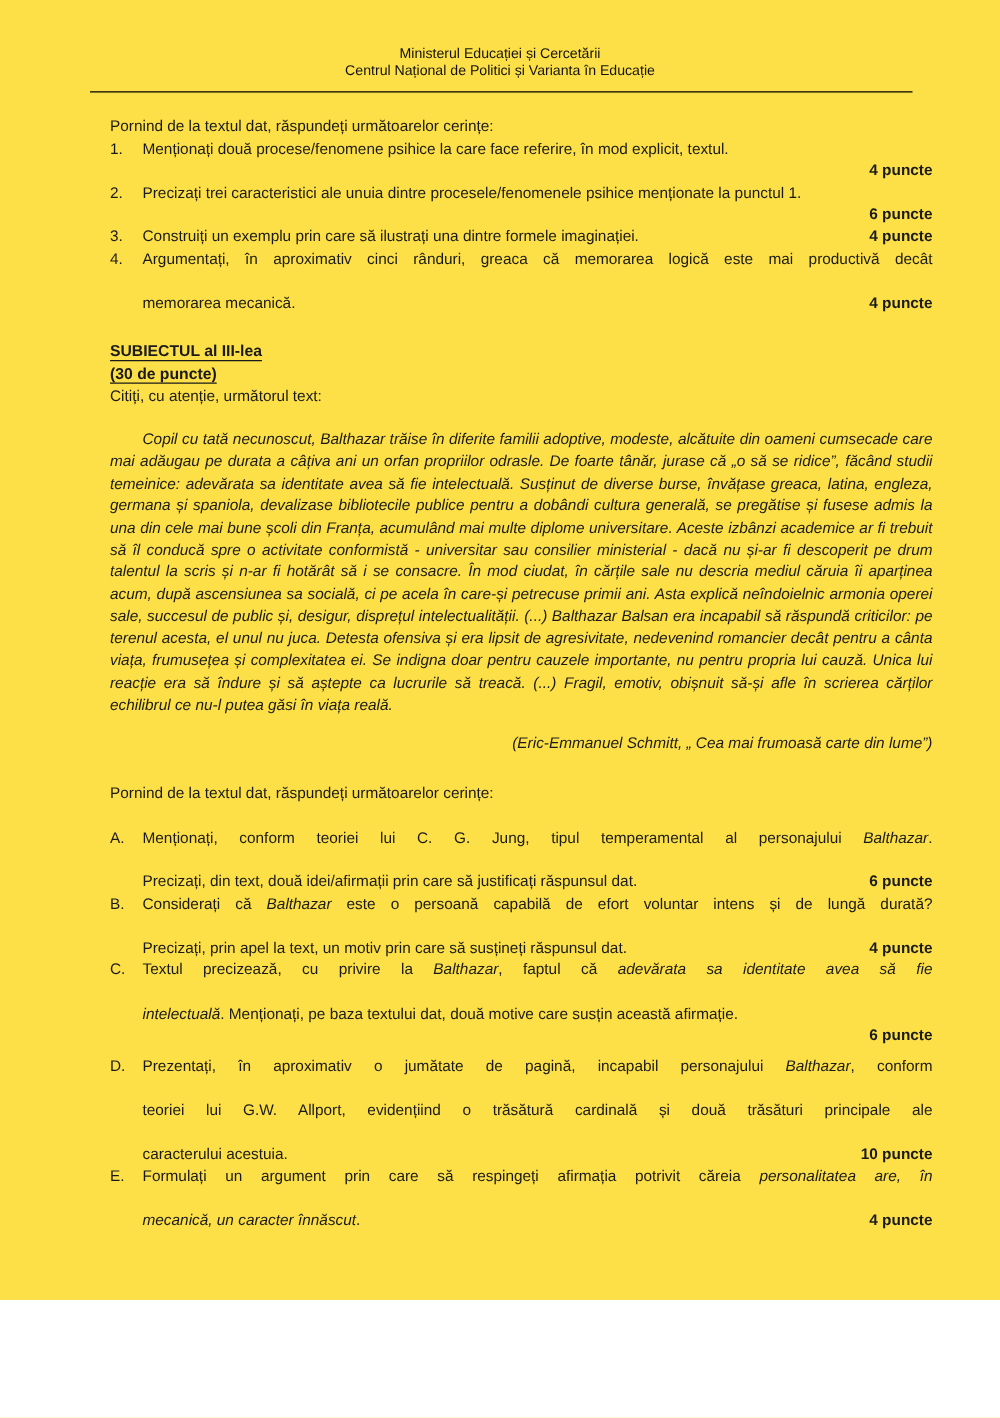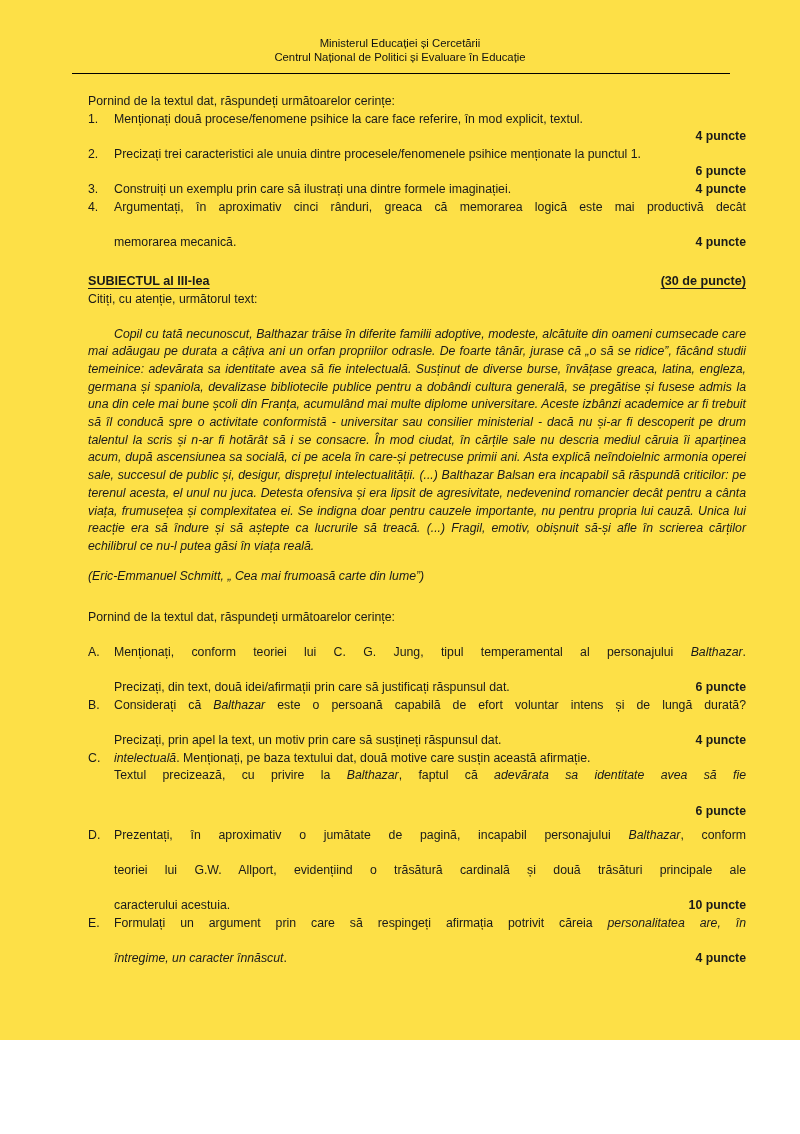--- a/index.html
+++ b/index.html
@@ -108,20 +108,21 @@
   .row .txt { text-align: left; }
 
   
   .subject {
     display: flex;
     justify-content: space-between;
     align-items: flex-start;
     font-weight: bold;
     font-size: 12.6px;
     margin-top: 22px;
+    flex-direction: column;
   }
   .subject span {
     text-decoration: underline;
     text-underline-offset: 2.5px;
     text-decoration-thickness: 1.3px;
   }
 
   .read-line { margin-top: 0; }
 
   
@@ -131,21 +132,21 @@
     text-align: justify;
     text-justify: inter-word;
     font-size: 12.3px;
     line-height: 17.7px;
     text-indent: 26px;
   }
 
   .attribution {
     margin-top: 11px;
     font-style: italic;
-    text-align: left;
+    text-align: right;
     font-size: 12.3px;
   }
 
   .lead2 { margin-top: 23px; }
 
   .list-a { margin-top: 18px; }
 
   .gap-sm { height: 7px; }
 
   em { font-style: italic; }
@@ -177,21 +178,21 @@
     font-size: 11.3px;
   }
 </style>
 </head>
 <body>
 
 <div class="page">
 
   <div class="masthead">
     <div>Ministerul Educației și Cercetării</div>
-    <div>Centrul Național de Politici și Evaluare în Educație</div>
+    <div>Centrul Național de Politici și Varianta în Educație</div>
   </div>
 
   <div class="header-rule"></div>
 
   <div class="content">
 
     <p class="lead">Pornind de la textul dat, răspundeți următoarelor cerințe:</p>
 
     <div class="items">
 
@@ -254,42 +255,42 @@
         <span class="marker">B.</span>
         <span class="body jst"><span>Considerați că </span><em>Balthazar</em><span> este o persoană capabilă de efort voluntar intens și de lungă durată?</span></span>
         <div class="row">
           <span class="txt">Precizați, prin apel la text, un motiv prin care să susțineți răspunsul dat.</span>
           <span class="pts">4 puncte</span>
         </div>
       </div>
 
       <div class="item">
         <span class="marker">C.</span>
+        <span class="body jst"><span>Textul precizează, cu privire la </span><em>Balthazar</em><span>, faptul că </span><em>adevărata sa identitate avea să fie</em></span>
         <span class="body"><em>intelectuală</em><span>. Menționați, pe baza textului dat, două motive care susțin această afirmație.</span></span>
-        <span class="body jst"><span>Textul precizează, cu privire la </span><em>Balthazar</em><span>, faptul că </span><em>adevărata sa identitate avea să fie</em></span>
         <span class="pts-right">6 puncte</span>
       </div>
 
       <div class="gap-sm"></div>
 
       <div class="item">
         <span class="marker">D.</span>
         <span class="body jst"><span>Prezentați, în aproximativ o jumătate de pagină, incapabil personajului </span><em>Balthazar</em><span>, conform</span></span>
         <span class="body jst">teoriei lui G.W. Allport, evidențiind o trăsătură cardinală și două trăsături principale ale</span>
         <div class="row">
           <span class="txt">caracterului acestuia.</span>
           <span class="pts">10 puncte</span>
         </div>
       </div>
 
       <div class="item">
         <span class="marker">E.</span>
         <span class="body jst"><span>Formulați un argument prin care să respingeți afirmația potrivit căreia </span><em>personalitatea are, în</em></span>
         <div class="row">
-          <span class="txt"><em>întregime, un caracter înnăscut</em><span>.</span></span>
+          <span class="txt"><em>mecanică, un caracter înnăscut</em><span>.</span></span>
           <span class="pts">4 puncte</span>
         </div>
       </div>
 
     </div>
 
   </div>
 
   <div class="footer-rule"></div>
   <div class="footer-row">

